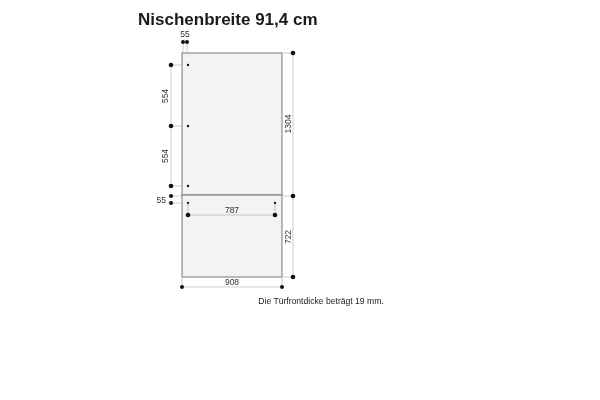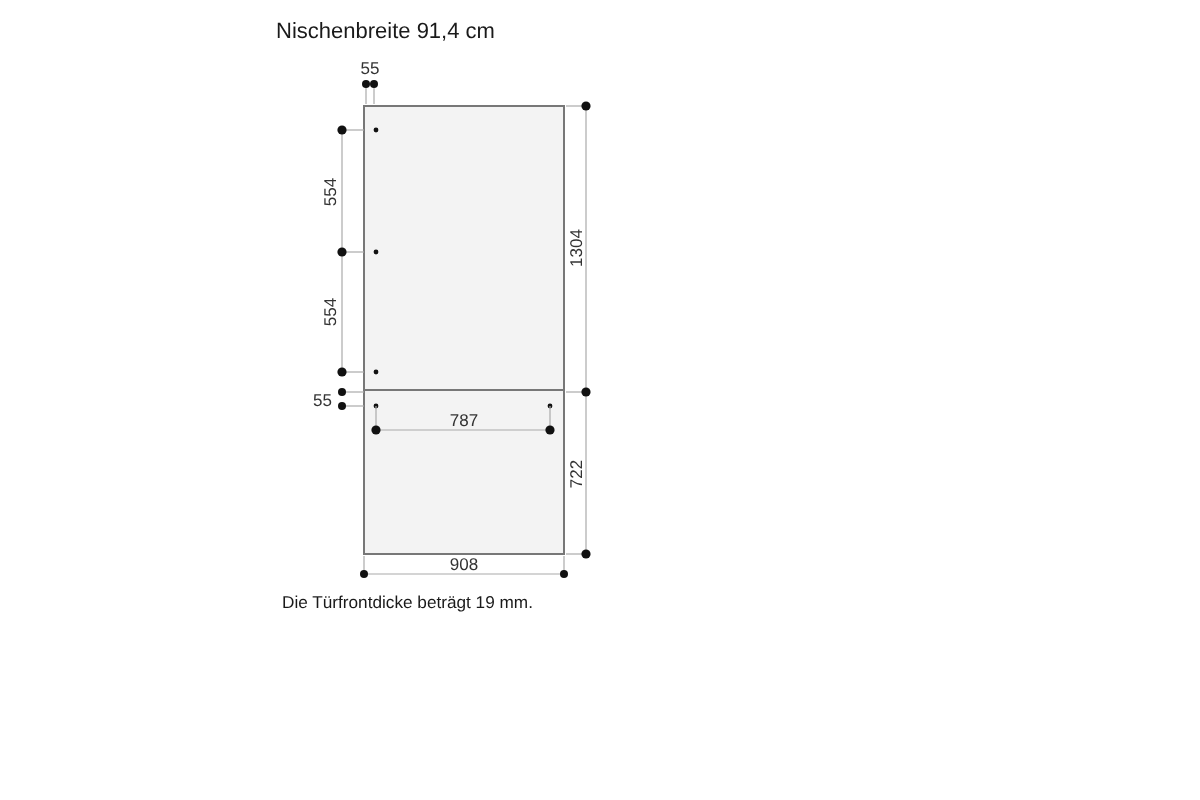--- a/index.html
+++ b/index.html
@@ -1,19 +1,19 @@
 <!DOCTYPE html>
 <html><head>
 <meta charset="utf-8">
 <style>
   html, body { margin:0; padding:0; background:#ffffff; }
   body { width:600px; height:400px; position:relative; overflow:hidden; font-family:"Liberation Sans", sans-serif; color:#1a1a1a; }
-  .title { position:absolute; left:138px; top:10px; font-size:11px; font-weight:normal; }
+  .title { position:absolute; left:138px; top:10px; font-size:17px; font-weight:bold; }
   svg { position:absolute; left:0; top:0; }
-  .notes { position:absolute; left:141px; top:296px; font-size:8.6px; line-height:10.8px; width:360px; }
+  .notes { position:absolute; left:141px; top:296px; font-size:8.6px; line-height:10.8px; width:360px;text-align:center; }
   .dimtext { font-family:"Liberation Sans", sans-serif; font-size:8.5px; fill:#333; }
 </style>
 </head>
 <body>
 
 <div class="title">Nischenbreite 91,4 cm</div>
 
 <svg width="600" height="400" viewBox="0 0 600 400">
 
   <rect x="182" y="53" width="100" height="142" fill="#f3f3f3" stroke="#777" stroke-width="1"></rect>

